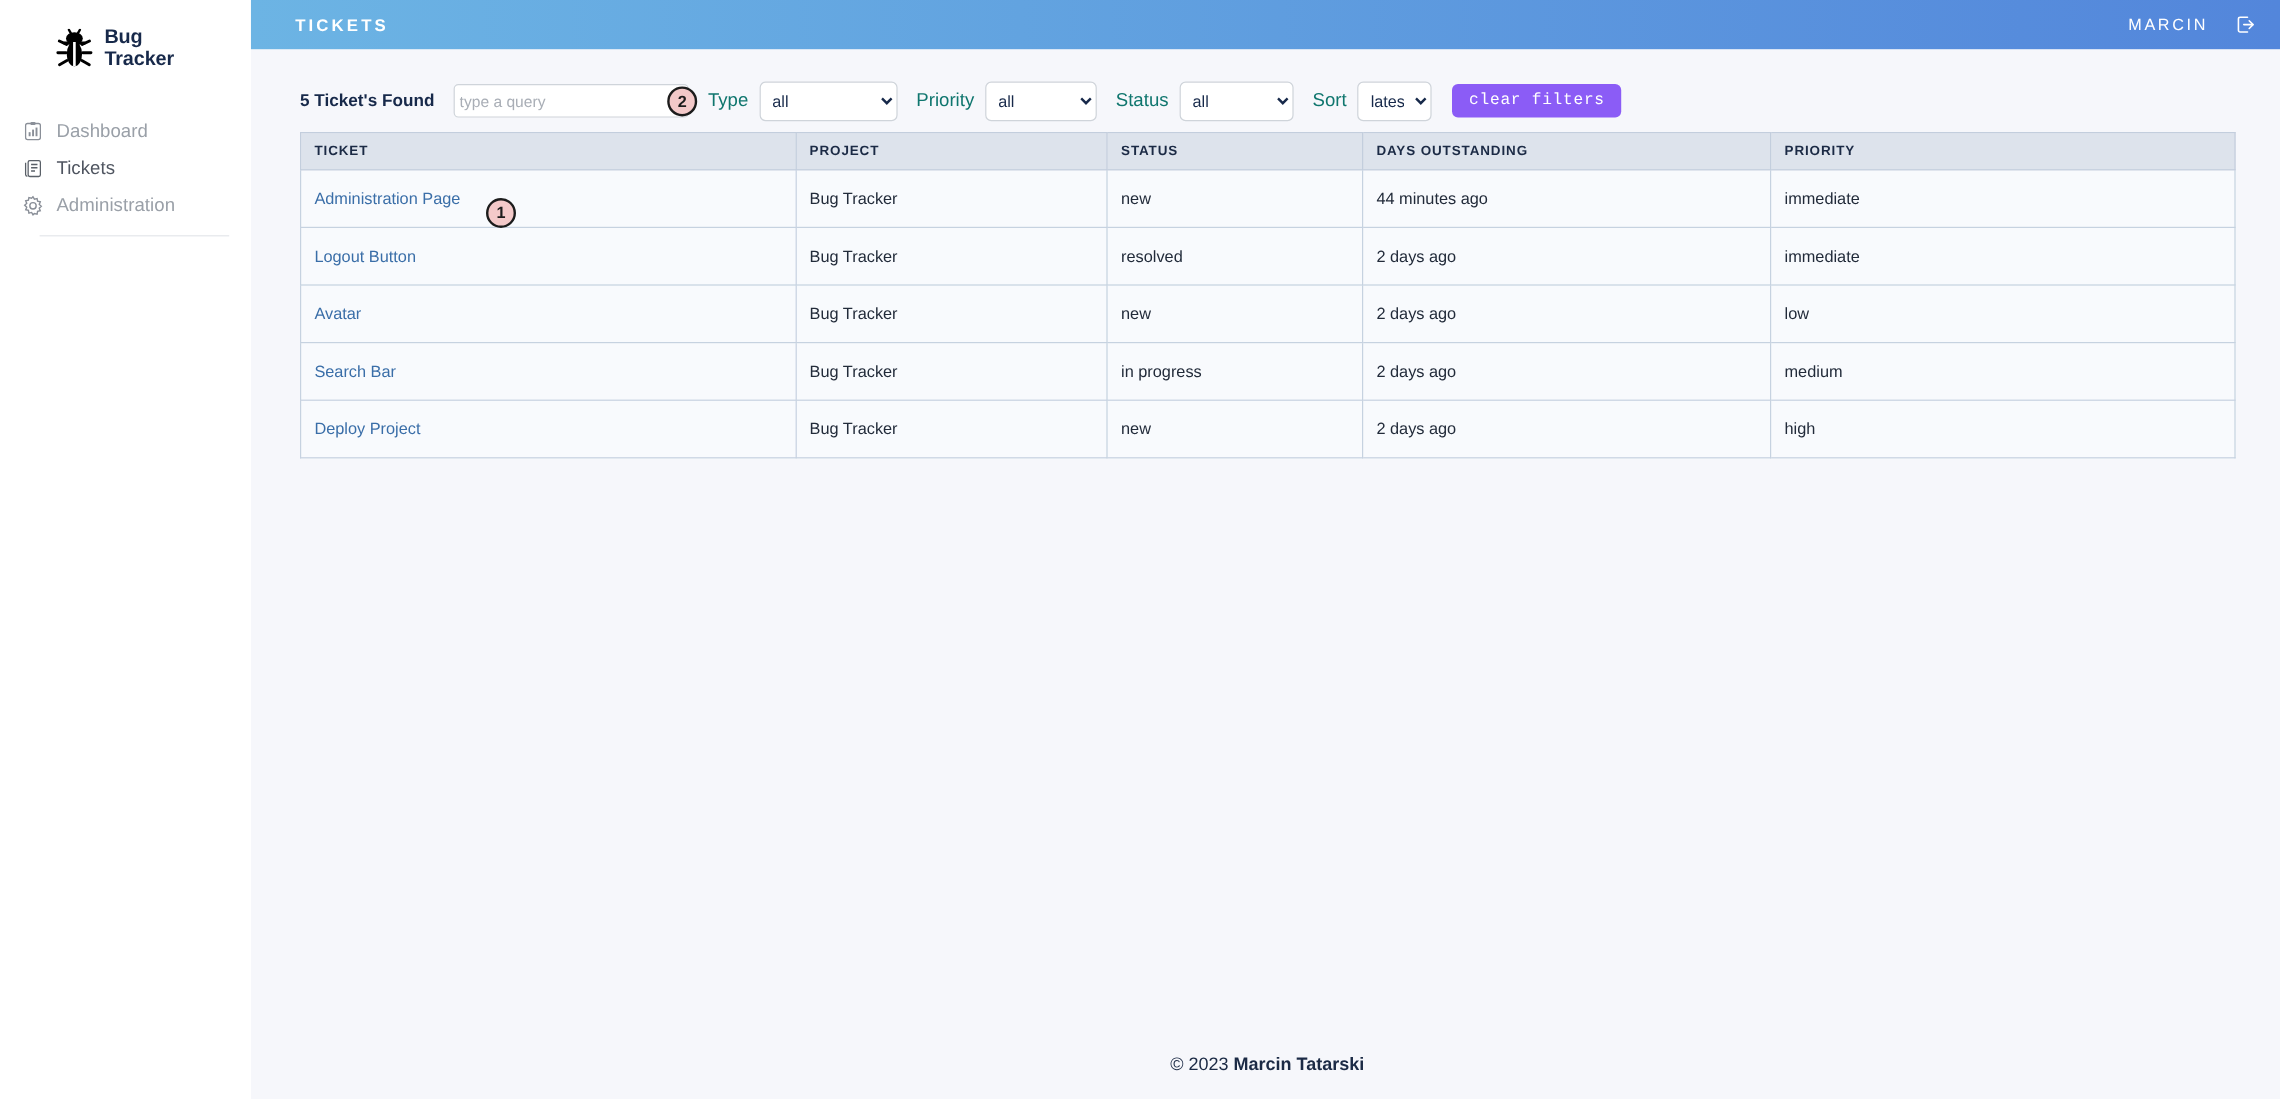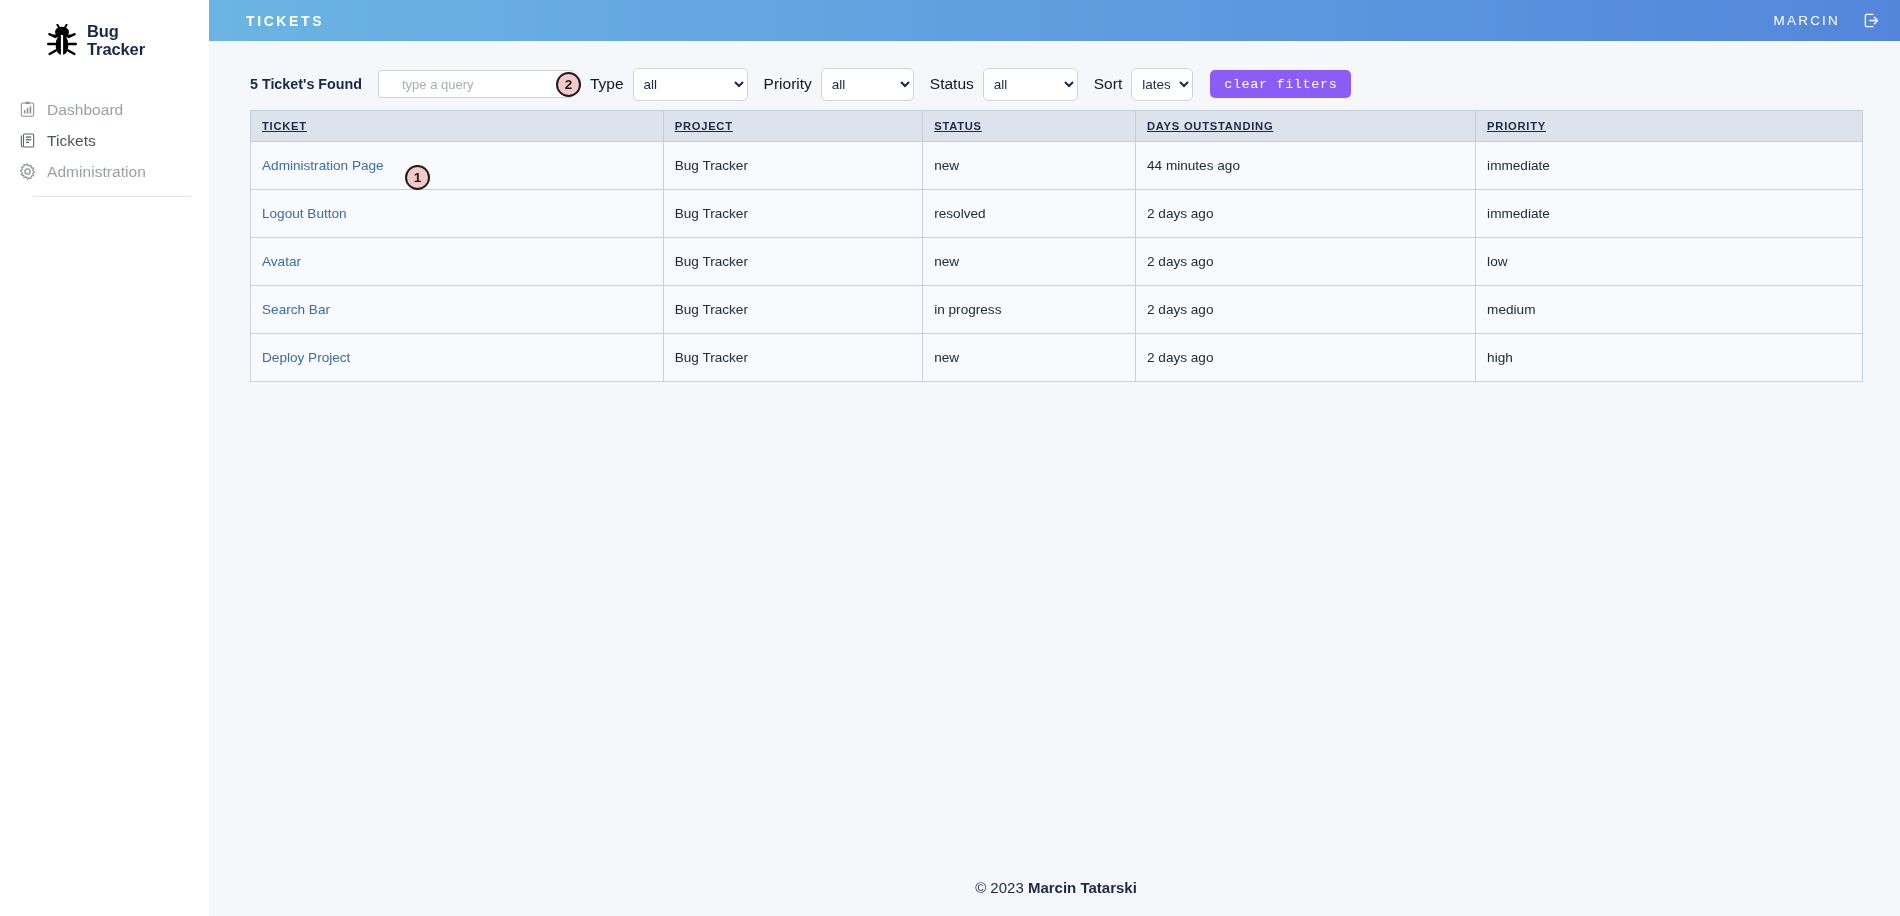--- a/index.html
+++ b/index.html
@@ -114,27 +114,27 @@
   }
   .search-input {
     width: 196px;
     height: 28px;
     border: 1px solid #cfd4da;
     border-radius: 4px;
     background: #ffffff;
     font-size: 13px;
     font-family: "Liberation Sans", sans-serif;
     color: #17294a;
-    padding: 0 23px;
+    padding: 0 4px;
     outline: none;
   }
   .search-input::placeholder { color: #a9aeb6; }
   .filter-label {
     font-size: 15.5px;
-    color: #0f172a;
+    color: #0f766e;
     margin: 0 9px 0 16px;
     white-space: nowrap;
   }
   .filter-select {
     height: 33px;
     border: 1px solid #cfd4da;
     border-radius: 5px;
     background: #ffffff;
     font-family: "Liberation Sans", sans-serif;
     font-size: 13.5px;
@@ -171,21 +171,20 @@
   table.tickets thead th {
     background: #dde3ec;
     border: 1px solid #c3cedd;
     text-align: left;
     font-size: 11.2px;
     font-weight: bold;
     letter-spacing: 0.75px;
     color: #1b2a45;
     padding: 9px 0 9px 11px;
     height: 28px;
-    text-decoration: underline;
   }
   table.tickets tbody td {
     background: #f8fafd;
     border: 1px solid #c6d2e0;
     font-size: 13.6px;
     color: #222b3a;
     padding: 10px 0 10px 11px;
     height: 48px;
     vertical-align: middle;
   }

